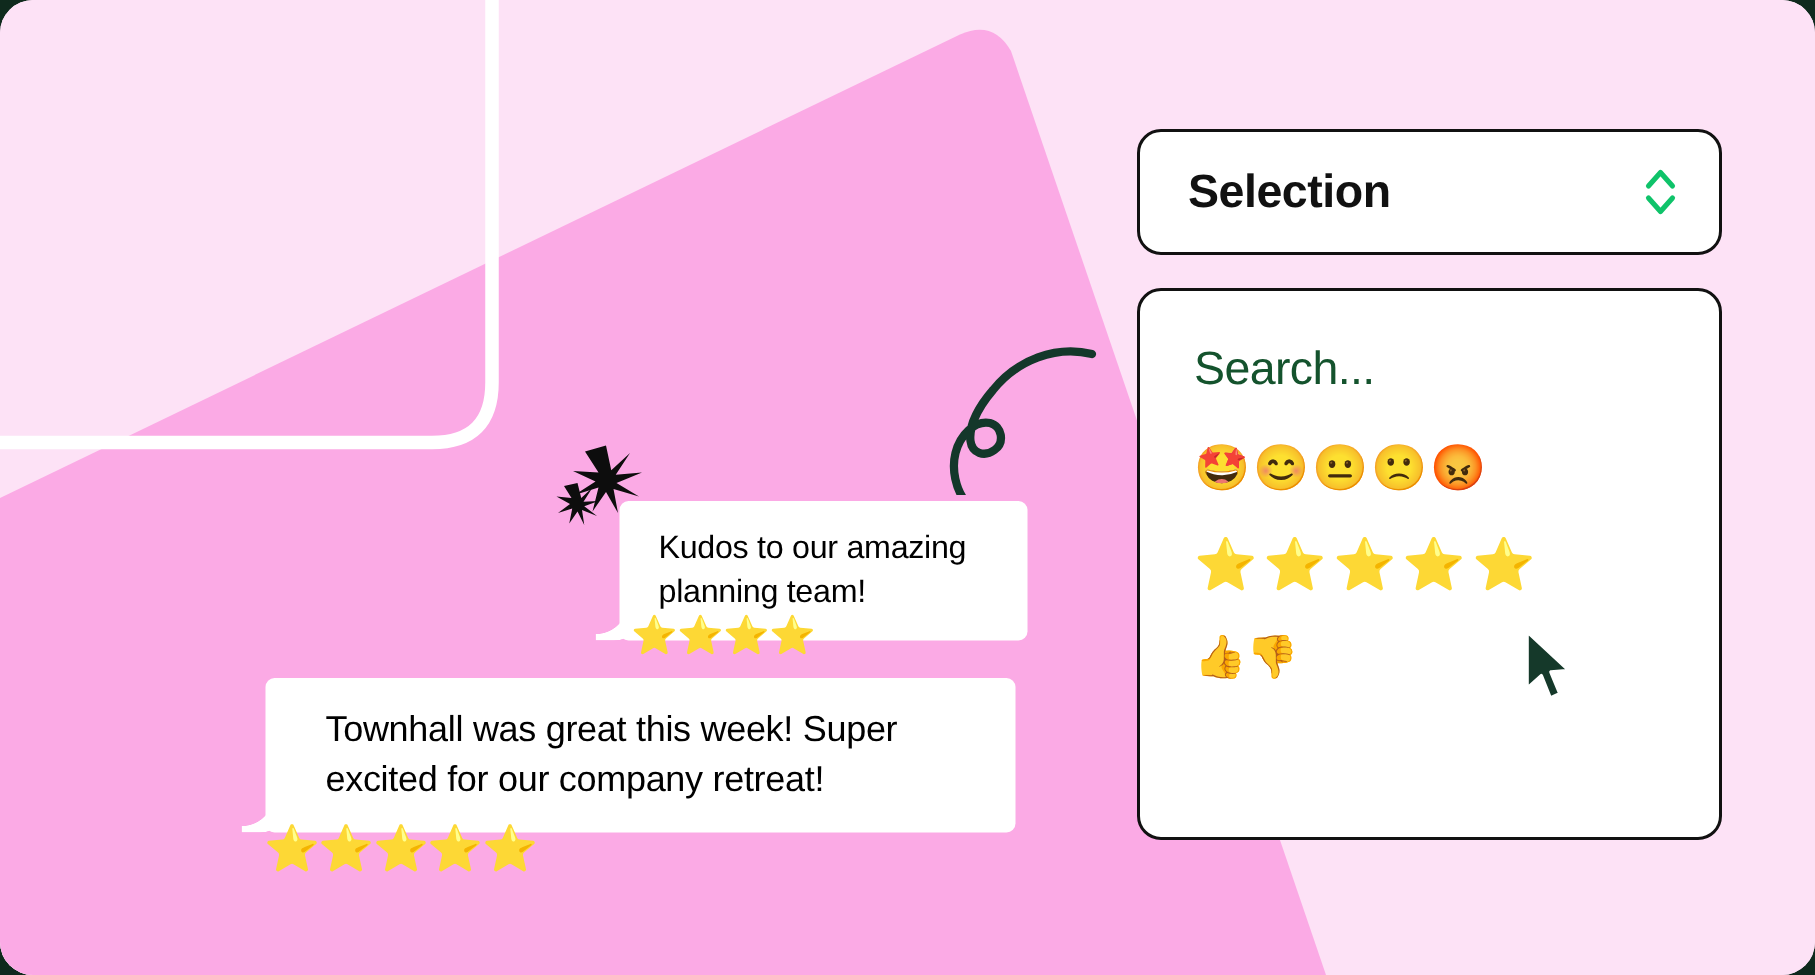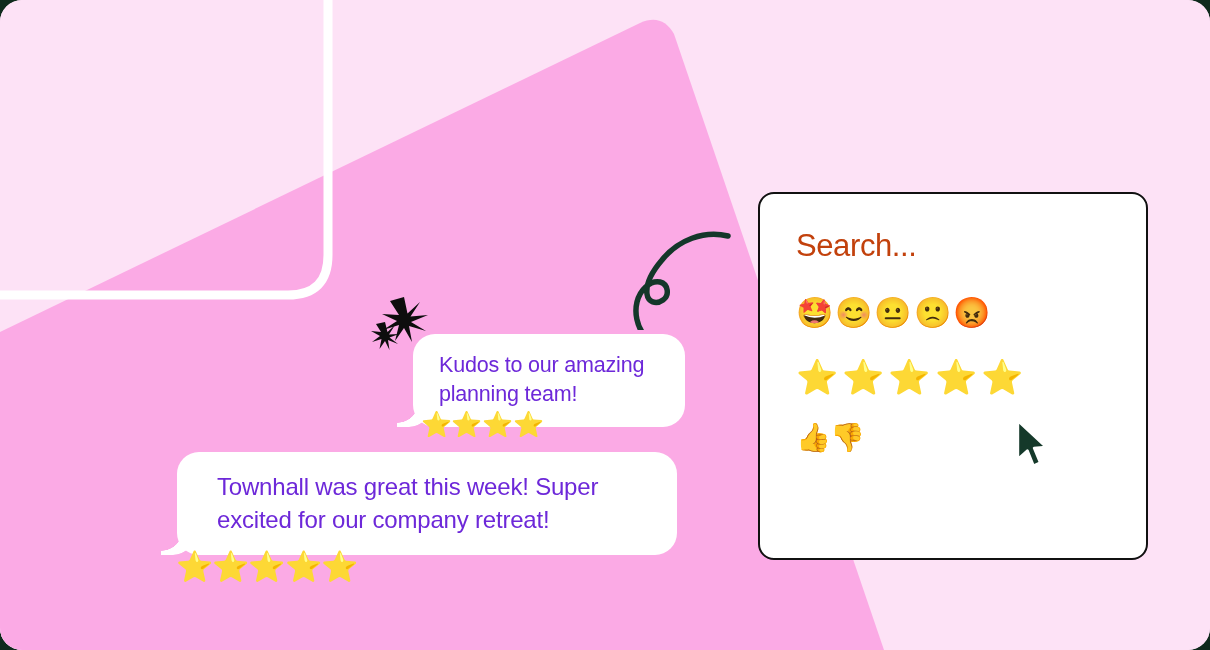--- a/index.html
+++ b/index.html
@@ -36,23 +36,23 @@
     position: absolute;
     left: 0; top: 0;
     width: 1210px; height: 650px;
     pointer-events: none;
   }
 
   
   .bubble {
     position: absolute;
     background: #ffffff;
-    border-radius: 22px;
+    border-radius: 6px;
     box-sizing: border-box;
-    color: #6d28d9;
+    color: #000000;
     letter-spacing: -0.2px;
   }
   .bubble-text {
     display: block;
     white-space: pre-line;
   }
   
   .bubble::after {
     content: "";
     position: absolute;
@@ -153,21 +153,21 @@
 
   #search-card {
     left: 758px;
     top: 192px;
     width: 390px;
     height: 368px;
     padding: 34px 0 0 36px;
   }
   #search-placeholder {
     font-size: 31px;
-    color: #c2410c;
+    color: #14532d;
     letter-spacing: -0.4px;
     display: block;
   }
 
   .emoji-row {
     display: flex;
     user-select: none;
     line-height: 1;
   }
   #emoji-faces {
@@ -235,20 +235,27 @@
   </div>
 
   <div class="bubble" id="bubble-2">
     <span class="bubble-text">Townhall was great this week! Super
 excited for our company retreat!</span>
   </div>
   <div class="rating-row" id="rating-2">
     <span>⭐⭐⭐⭐⭐</span>
   </div>
 
+  <div class="card" id="selection-card">
+    <span id="selection-label">Selection</span>
+    <svg id="selection-chevrons" viewBox="0 0 26 40">
+      <path d="M5,16 L13,7 L21,16" fill="none" stroke="#0fc36a" stroke-width="3.4" stroke-linecap="round" stroke-linejoin="round"></path>
+      <path d="M5,24 L13,33 L21,24" fill="none" stroke="#0fc36a" stroke-width="3.4" stroke-linecap="round" stroke-linejoin="round"></path>
+    </svg>
+  </div>
 
   <div class="card" id="search-card">
     <span id="search-placeholder">Search...</span>
 
     <div class="emoji-row" id="emoji-faces">
       <span>🤩😊😐🙁😡</span>
     </div>
 
     <div class="emoji-row" id="emoji-stars">
       <span>⭐⭐⭐⭐⭐</span>

